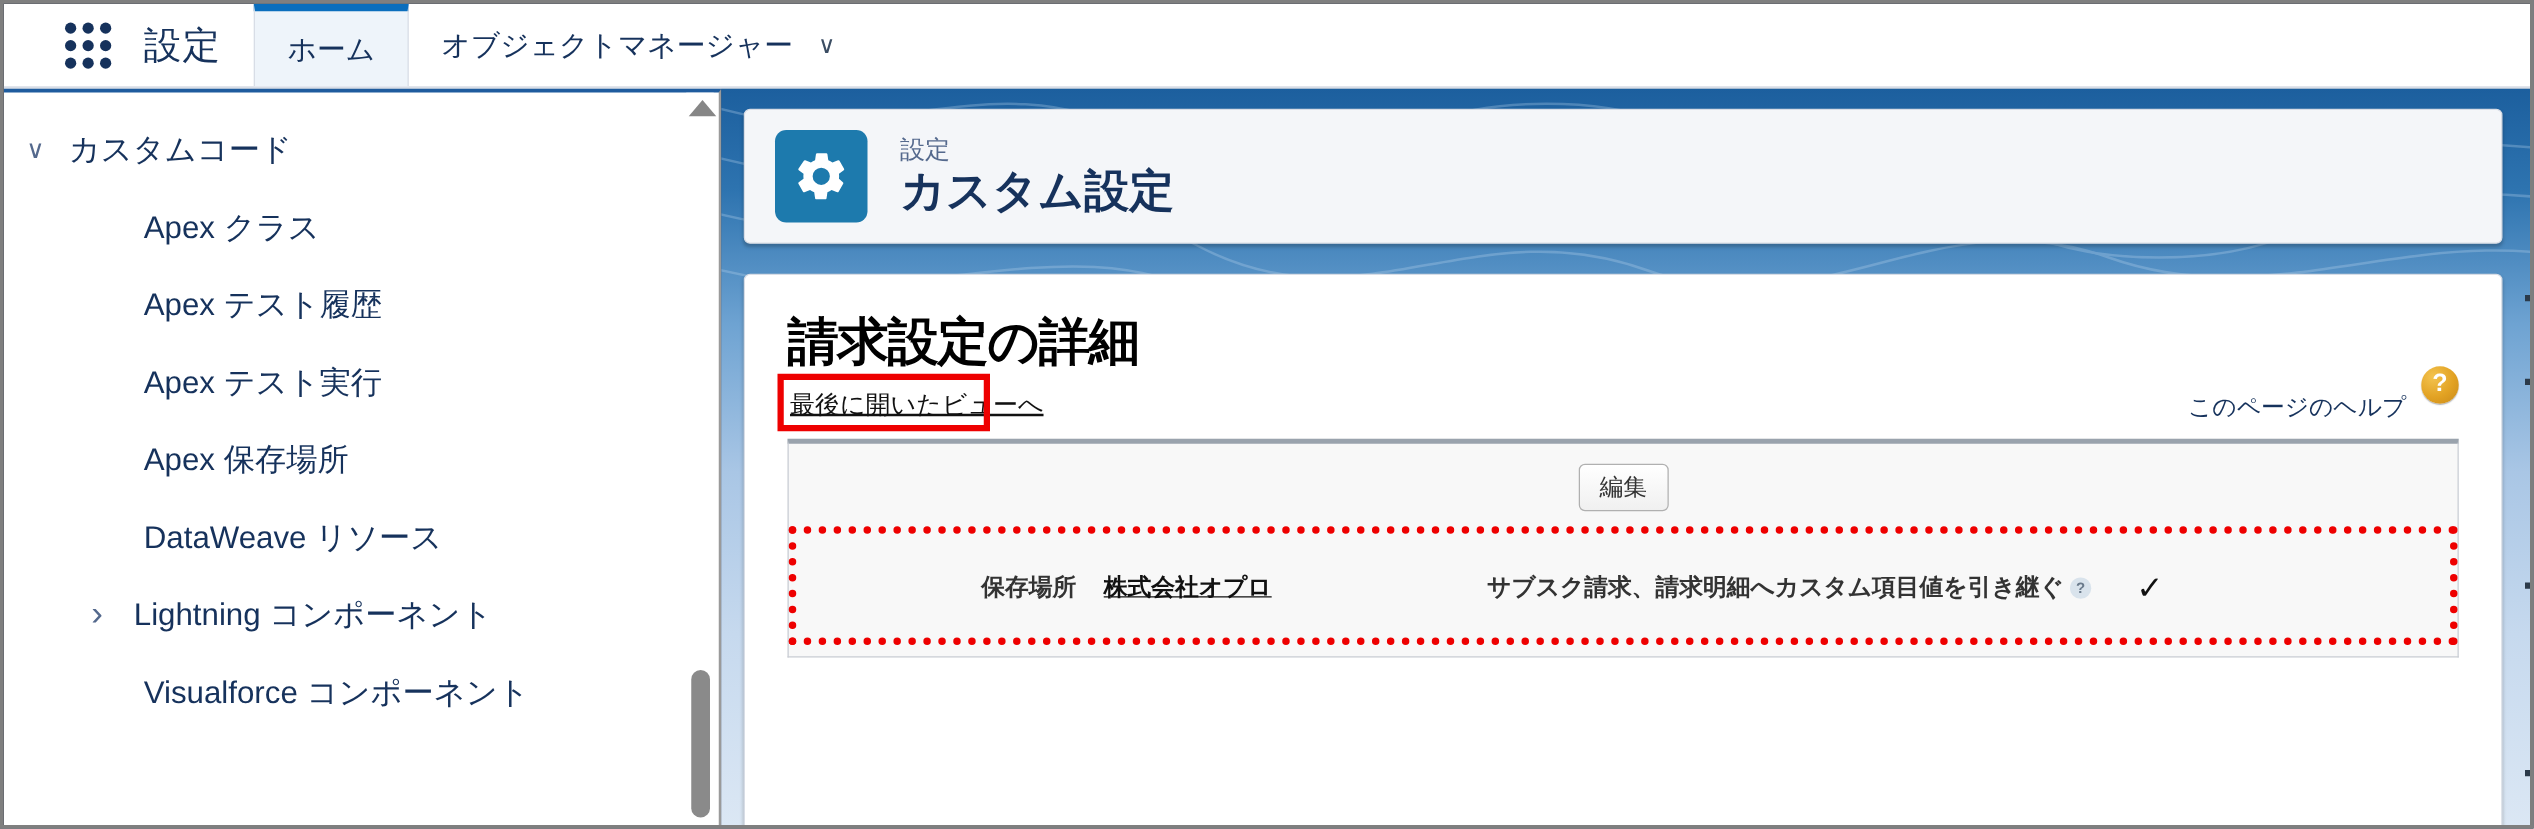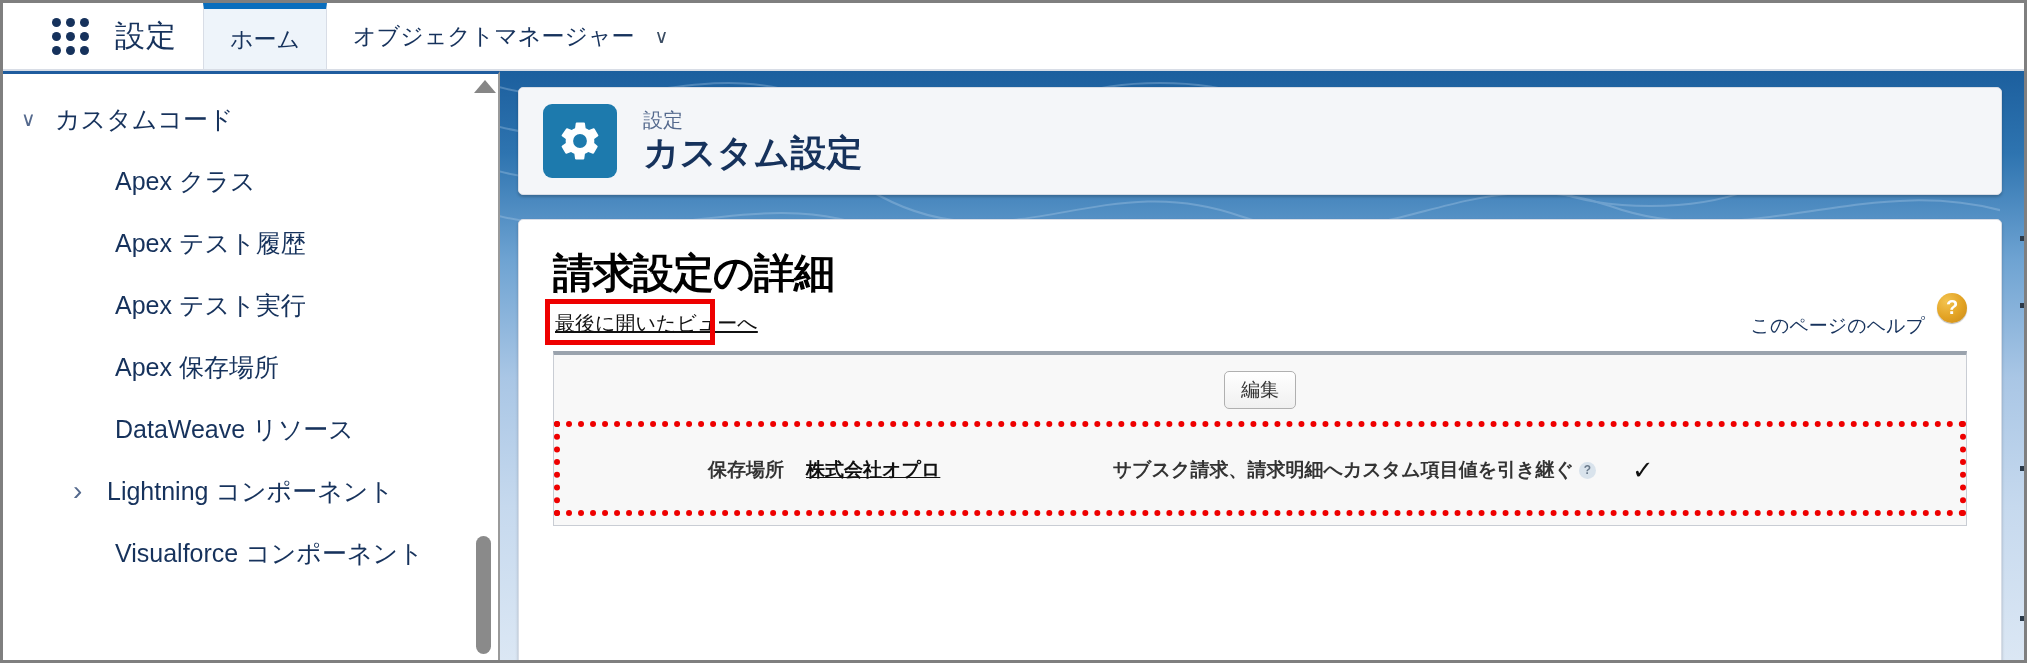--- a/index.html
+++ b/index.html
@@ -88,21 +88,21 @@
   .workarea {
     position: absolute;
     left: 0; top: 68px;
     right: 0; bottom: 0;
     display: flex;
   }
 
   
   .sidebar {
     position: relative;
-    width: 497px;
+    width: 574px;
     background: #ffffff;
     border-right: 2px solid #9a9a9a;
     box-sizing: border-box;
     border-top: 3px solid #1f5c9e;
     overflow: hidden;
   }
   .tree {
     padding: 14px 0 0 0;
   }
   .tree-node {

